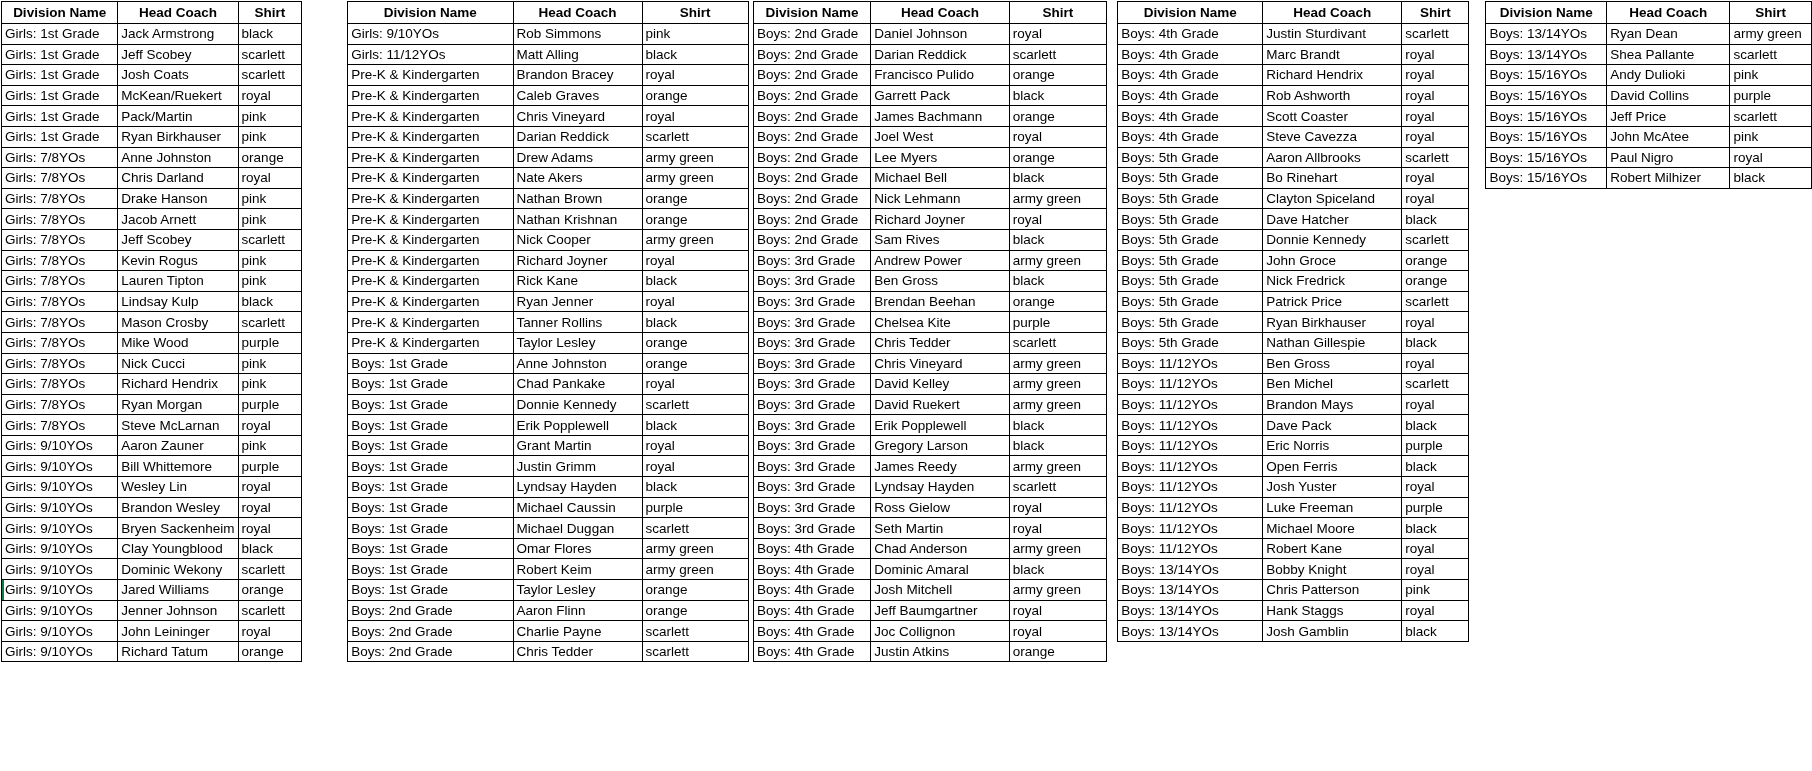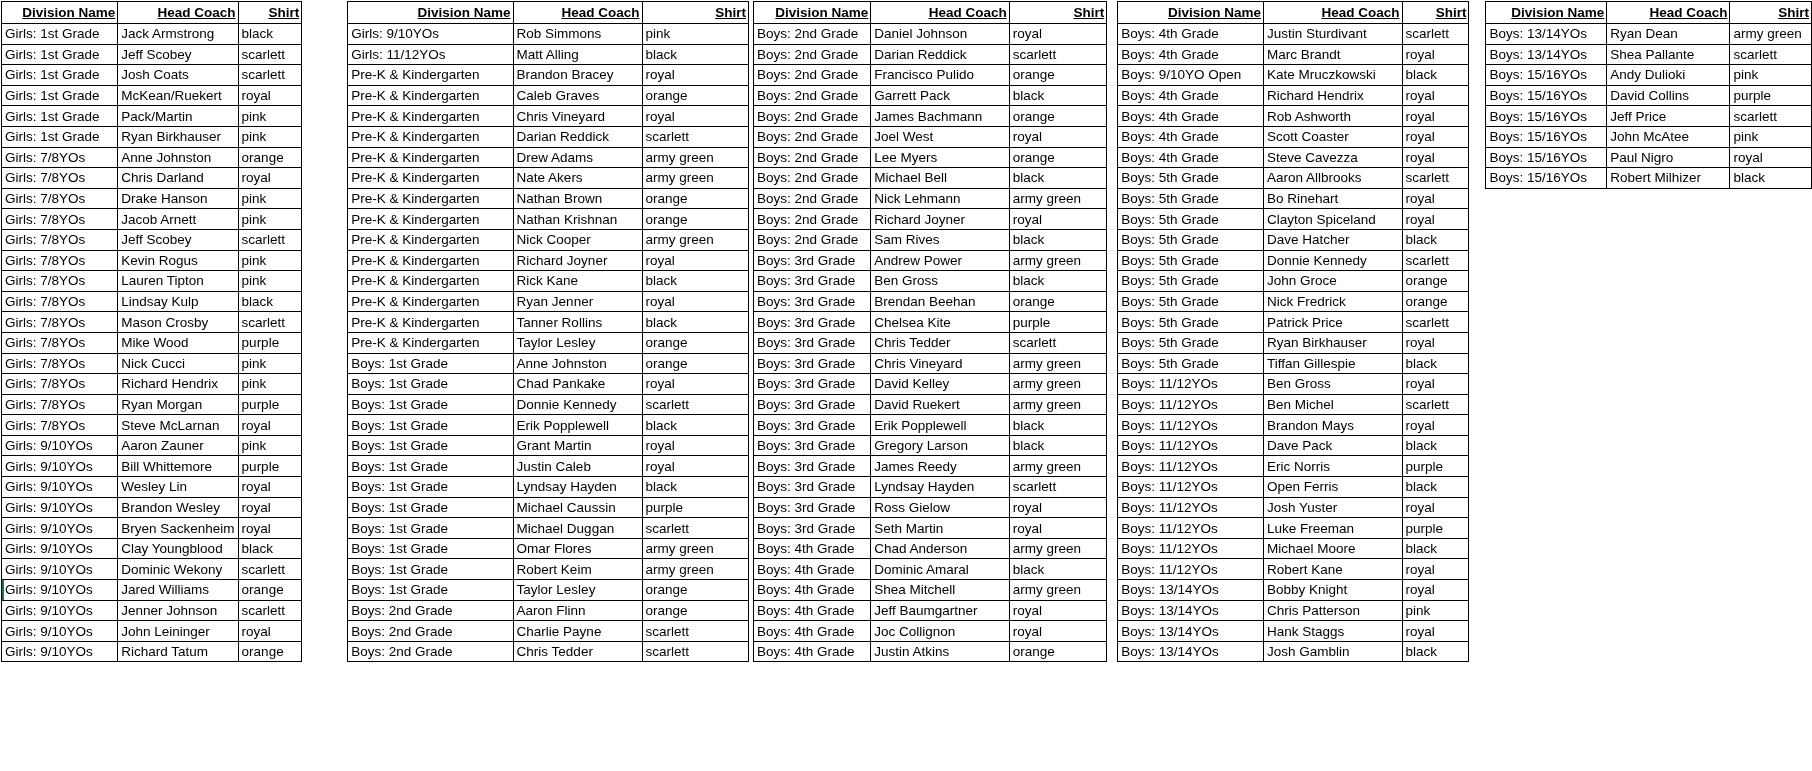--- a/index.html
+++ b/index.html
@@ -28,23 +28,22 @@
     color: #000000;
     white-space: nowrap;
     overflow: hidden;
     vertical-align: middle;
     padding: 0 3px;
   }
   table.tbl thead tr { height: 22px; }
   table.tbl tbody tr { height: 20.6px; }
   table.tbl th {
     font-weight: bold;
-    text-align: right;
+    text-align: center;
     padding: 0 2px;
-    text-decoration: underline;
   }
   table.tbl td { text-align: left; }
   td.active { box-shadow: inset 2px 0 0 #107c41; }
   #t2 { margin-left: 45px; }
   #t3 { margin-left: 4px; }
   #t4 { margin-left: 10px; }
   #t5 { margin-left: 16px; }
   
   #t1 col:nth-child(1){width:118px} #t1 col:nth-child(2){width:112px} #t1 col:nth-child(3){width:65px}
   #t2 col:nth-child(1){width:167px} #t2 col:nth-child(2){width:130px} #t2 col:nth-child(3){width:108px}
@@ -341,21 +340,21 @@
           <td>Erik Popplewell</td>
           <td>black</td>
         </tr>
         <tr>
           <td>Boys: 1st Grade</td>
           <td>Grant Martin</td>
           <td>royal</td>
         </tr>
         <tr>
           <td>Boys: 1st Grade</td>
-          <td>Justin Caleb</td>
+          <td>Justin Grimm</td>
           <td>royal</td>
         </tr>
         <tr>
           <td>Boys: 1st Grade</td>
           <td>Lyndsay Hayden</td>
           <td>black</td>
         </tr>
         <tr>
           <td>Boys: 1st Grade</td>
           <td>Michael Caussin</td>
@@ -542,21 +541,21 @@
           <td>Chad Anderson</td>
           <td>army green</td>
         </tr>
         <tr>
           <td>Boys: 4th Grade</td>
           <td>Dominic Amaral</td>
           <td>black</td>
         </tr>
         <tr>
           <td>Boys: 4th Grade</td>
-          <td>Shea Mitchell</td>
+          <td>Josh Mitchell</td>
           <td>army green</td>
         </tr>
         <tr>
           <td>Boys: 4th Grade</td>
           <td>Jeff Baumgartner</td>
           <td>royal</td>
         </tr>
         <tr>
           <td>Boys: 4th Grade</td>
           <td>Joc Collignon</td>
@@ -587,25 +586,20 @@
           <td>Boys: 4th Grade</td>
           <td>Justin Sturdivant</td>
           <td>scarlett</td>
         </tr>
         <tr>
           <td>Boys: 4th Grade</td>
           <td>Marc Brandt</td>
           <td>royal</td>
         </tr>
         <tr>
-          <td>Boys: 9/10YO Open</td>
-          <td>Kate Mruczkowski</td>
-          <td>black</td>
-        </tr>
-        <tr>
           <td>Boys: 4th Grade</td>
           <td>Richard Hendrix</td>
           <td>royal</td>
         </tr>
         <tr>
           <td>Boys: 4th Grade</td>
           <td>Rob Ashworth</td>
           <td>royal</td>
         </tr>
         <tr>
@@ -658,21 +652,21 @@
           <td>Patrick Price</td>
           <td>scarlett</td>
         </tr>
         <tr>
           <td>Boys: 5th Grade</td>
           <td>Ryan Birkhauser</td>
           <td>royal</td>
         </tr>
         <tr>
           <td>Boys: 5th Grade</td>
-          <td>Tiffan Gillespie</td>
+          <td>Nathan Gillespie</td>
           <td>black</td>
         </tr>
         <tr>
           <td>Boys: 11/12YOs</td>
           <td>Ben Gross</td>
           <td>royal</td>
         </tr>
         <tr>
           <td>Boys: 11/12YOs</td>
           <td>Ben Michel</td>

